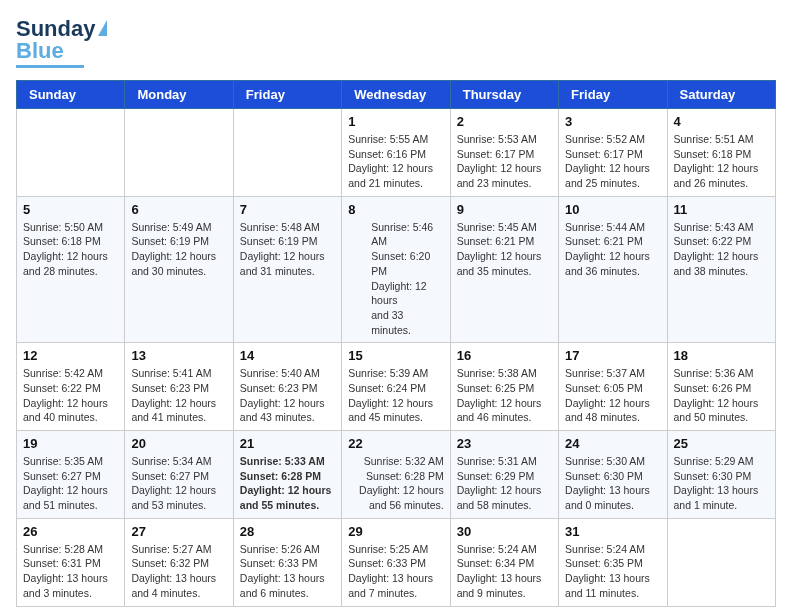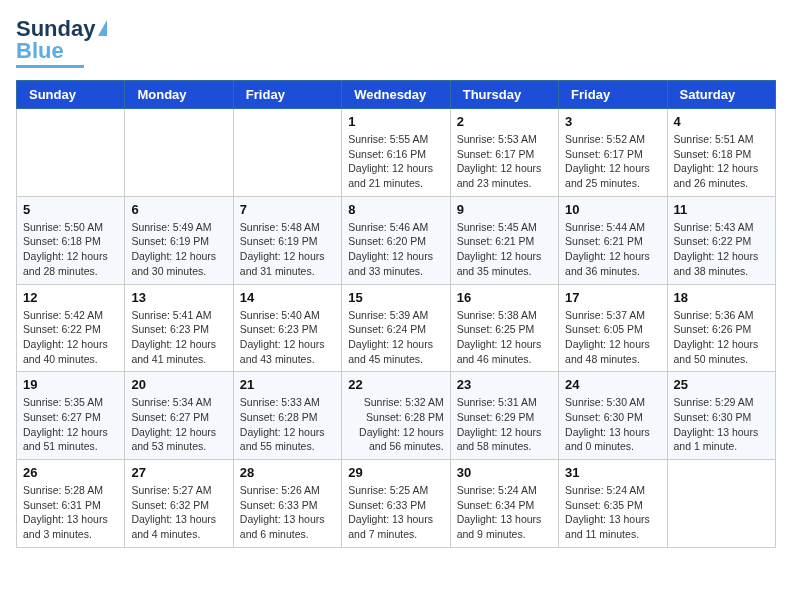--- a/index.html
+++ b/index.html
@@ -157,21 +157,21 @@
         </td>
         <td>
           <div class="day-number">7</div>
           <div class="day-info" style="white-space: pre-line;">Sunrise: 5:48 AM
 Sunset: 6:19 PM
 Daylight: 12 hours
 and 31 minutes.</div>
         </td>
         <td>
           <div class="day-number">8</div>
-          <div class="day-info" style="white-space: pre-line;">Sunrise: 5:46 AM
+          <div class="day-info" style="white-space: pre-line; margin-left: 23px;">Sunrise: 5:46 AM
 Sunset: 6:20 PM
 Daylight: 12 hours
 and 33 minutes.</div>
         </td>
         <td>
           <div class="day-number">9</div>
           <div class="day-info" style="white-space: pre-line;">Sunrise: 5:45 AM
 Sunset: 6:21 PM
 Daylight: 12 hours
 and 35 minutes.</div>
@@ -252,21 +252,21 @@
         </td>
         <td>
           <div class="day-number">20</div>
           <div class="day-info" style="white-space: pre-line;">Sunrise: 5:34 AM
 Sunset: 6:27 PM
 Daylight: 12 hours
 and 53 minutes.</div>
         </td>
         <td>
           <div class="day-number">21</div>
-          <div class="day-info" style="white-space: pre-line;">Sunrise: 5:33 AM
+          <div class="day-info" style="white-space: pre-line; font-weight: bold;">Sunrise: 5:33 AM
 Sunset: 6:28 PM
 Daylight: 12 hours
 and 55 minutes.</div>
         </td>
         <td>
           <div class="day-number">22</div>
           <div class="day-info" style="white-space: pre-line; text-align: right;">Sunrise: 5:32 AM
 Sunset: 6:28 PM
 Daylight: 12 hours
 and 56 minutes.</div>

